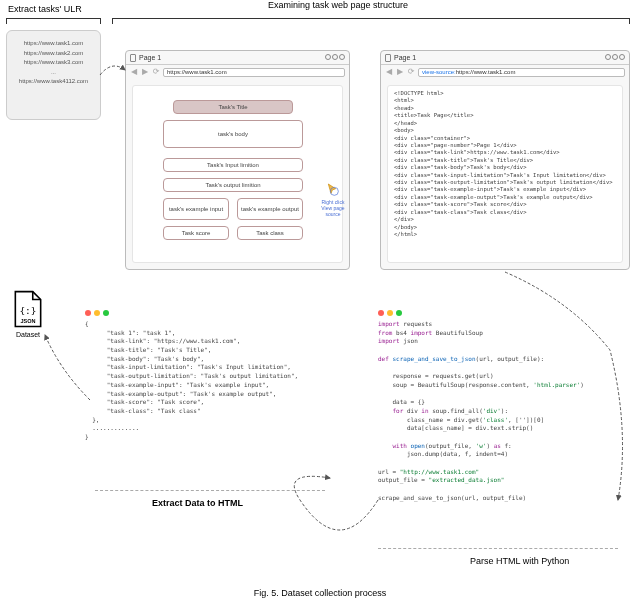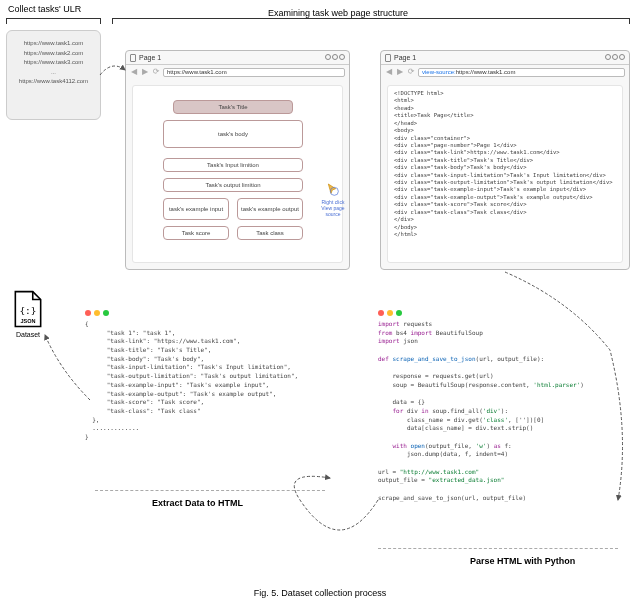--- a/index.html
+++ b/index.html
@@ -33,23 +33,23 @@
   .json-icon .txt { font-size:7px; color:#000; margin-top:2px; }
   .arrow { position:absolute; pointer-events:none; }
   .click-badge { position:absolute; left:316px; top:182px; width:34px; text-align:center; font-size:5px; color:#4a6fd4; line-height:1.2; }
   .click-badge svg { width:16px; height:16px; }
   .underbracket { position:absolute; border-bottom: 1px dashed #aaa; }
 </style>
 </head>
 <body>
 
 <div class="bracket" style="left:6px; top:18px; width:95px;"></div>
-<div class="label" style="left:8px; top:4px;">Collect tasks' ULR</div>
+<div class="label" style="left:8px; top:4px;">Extract tasks' ULR</div>
 <div class="bracket" style="left:112px; top:18px; width:518px;"></div>
-<div class="label" style="left:268px; top:8px;">Examining task web page structure</div>
+<div class="label" style="left:268px; top:0;">Examining task web page structure</div>
 
 <div class="url-box">
   <div>https://www.task1.com</div>
   <div>https://www.task2.com</div>
   <div>https://www.task3.com</div>
   <div>...</div>
   <div>https://www.task4112.com</div>
 </div>
 
 <div class="browser" style="left:125px; top:50px; width:225px; height:220px;">
@@ -188,21 +188,21 @@
 url = <span class="str">"http://www.task1.com"</span>
 output_file = <span class="str">"extracted_data.json"</span>
 
 scrape_and_save_to_json(url, output_file)
 </pre>
 </div>
 
 <div class="underbracket" style="left:95px; top:490px; width:230px;"></div>
 <div class="label" style="left:152px; top:498px; font-weight:bold;">Extract Data to HTML</div>
 <div class="underbracket" style="left:378px; top:548px; width:240px;"></div>
-<div class="label" style="left:470px; top:556px; font-weight:bold;">Parse HTML with Python</div>
+<div class="label" style="left:470px; top:556px; font-weight:normal;">Parse HTML with Python</div>
 
 <svg class="arrow" style="left:0;top:0;width:640px;height:602px;">
   <defs>
       <marker id="ah" markerWidth="6" markerHeight="6" refX="5" refY="3" orient="auto">
         <path d="M0,0 L6,3 L0,6 z" fill="#555"></path>
       </marker>
     </defs>
   <path d="M100 75 Q 112 60 125 70" fill="none" stroke="#555" stroke-width="1" stroke-dasharray="3 2" marker-end="url(#ah)"></path>
   <path d="M505 272 Q 570 300 610 350 Q 630 430 618 500" fill="none" stroke="#555" stroke-width="1" stroke-dasharray="3 2" marker-end="url(#ah)"></path>
   <path d="M378 500 Q 340 560 300 500 Q 280 470 330 478" fill="none" stroke="#555" stroke-width="1" stroke-dasharray="3 2" marker-end="url(#ah)"></path>

